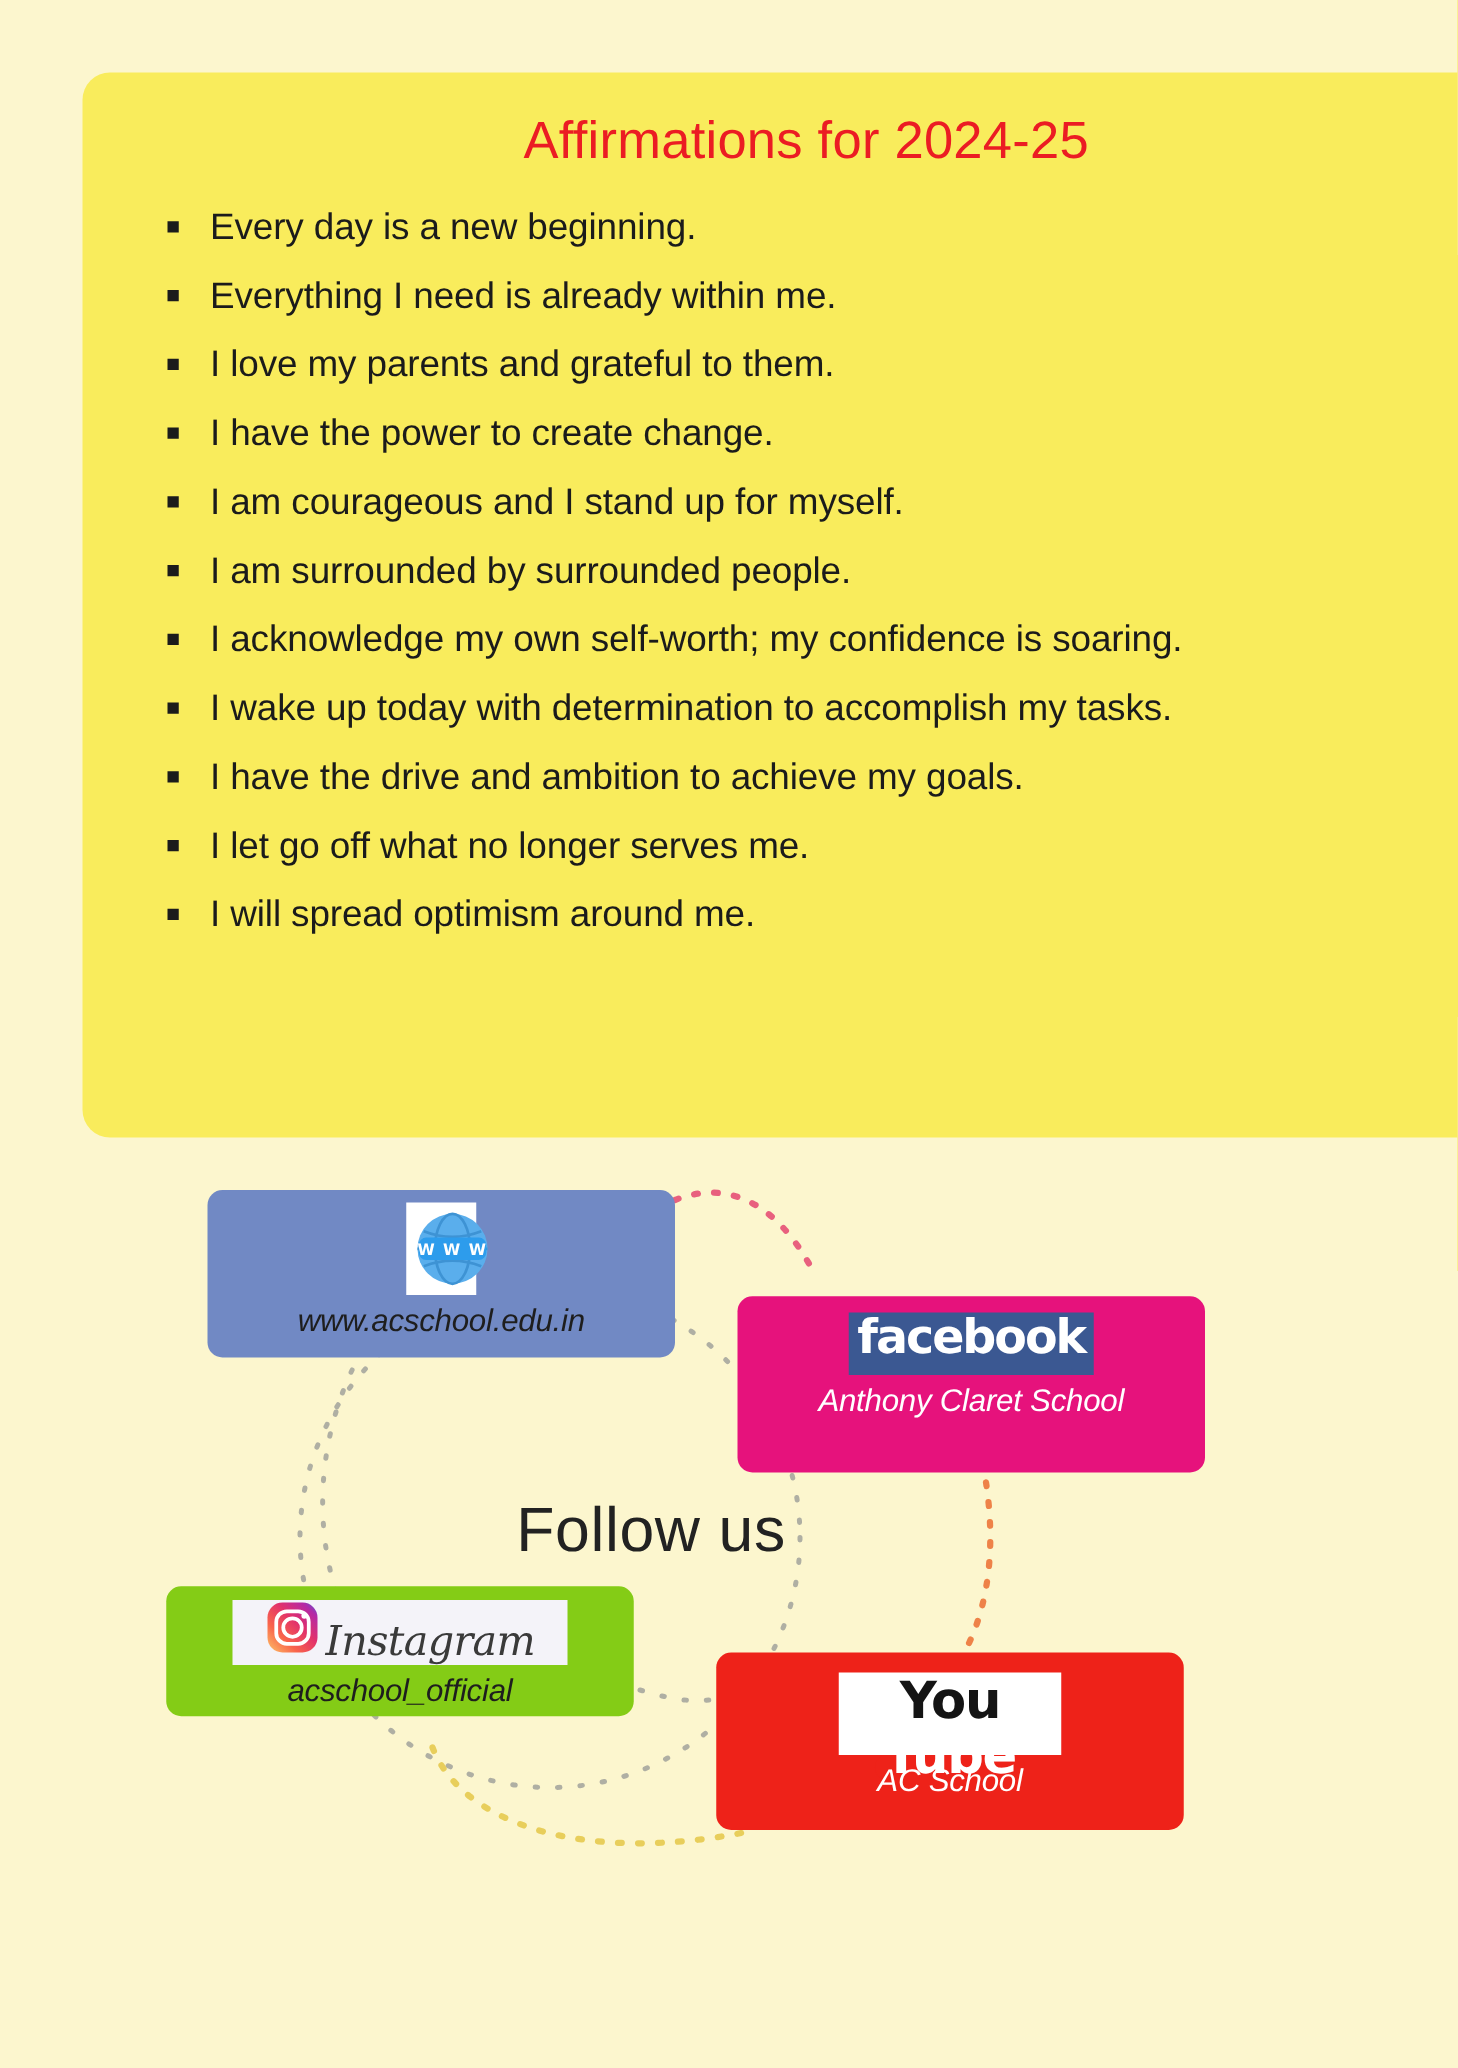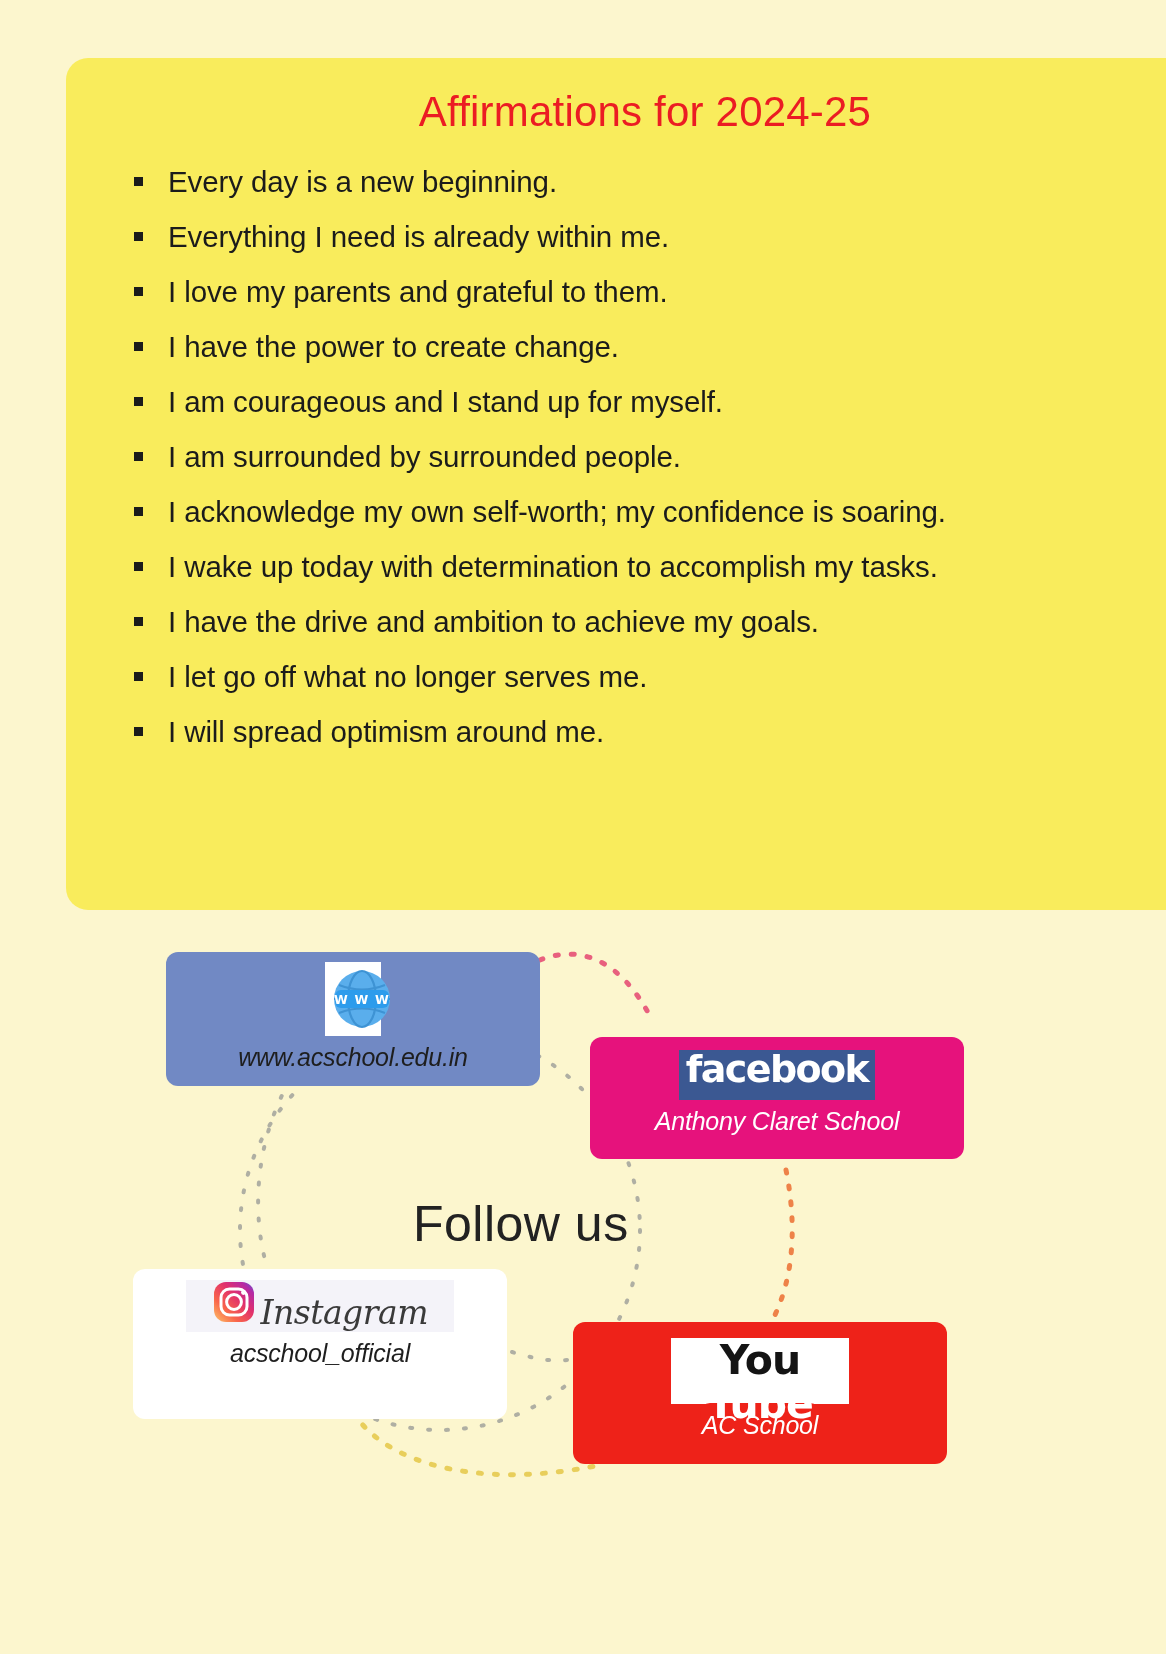--- a/index.html
+++ b/index.html
@@ -121,21 +121,21 @@
     height: 74px;
     background: #FFFFFF;
     margin: 0 auto;
   }
 
   
   #card-facebook {
     left: 590px;
     top: 1037px;
     width: 374px;
-    height: 122px;
+    height: 141px;
     background: #E6127C;
     padding-top: 13px;
   }
   #card-facebook .handle { color: #FFFFFF; }
   .fb-box {
     width: 196px;
     height: 50px;
     background: #3B5892;
     margin: 0 auto;
     display: flex;
@@ -149,22 +149,22 @@
     letter-spacing: -1.6px;
     font-family: "DejaVu Sans", sans-serif;
     line-height: 38px;
   }
 
   
   #card-instagram {
     left: 133px;
     top: 1269px;
     width: 374px;
-    height: 150px;
-    background: #ffffff;
+    height: 104px;
+    background: #84cc16;
     padding-top: 11px;
   }
   #card-instagram .handle { color: #1E1E1E; }
   .ig-box {
     width: 268px;
     height: 52px;
     background: #F4F3F9;
     margin: 0 auto;
     display: flex;
     align-items: center;

